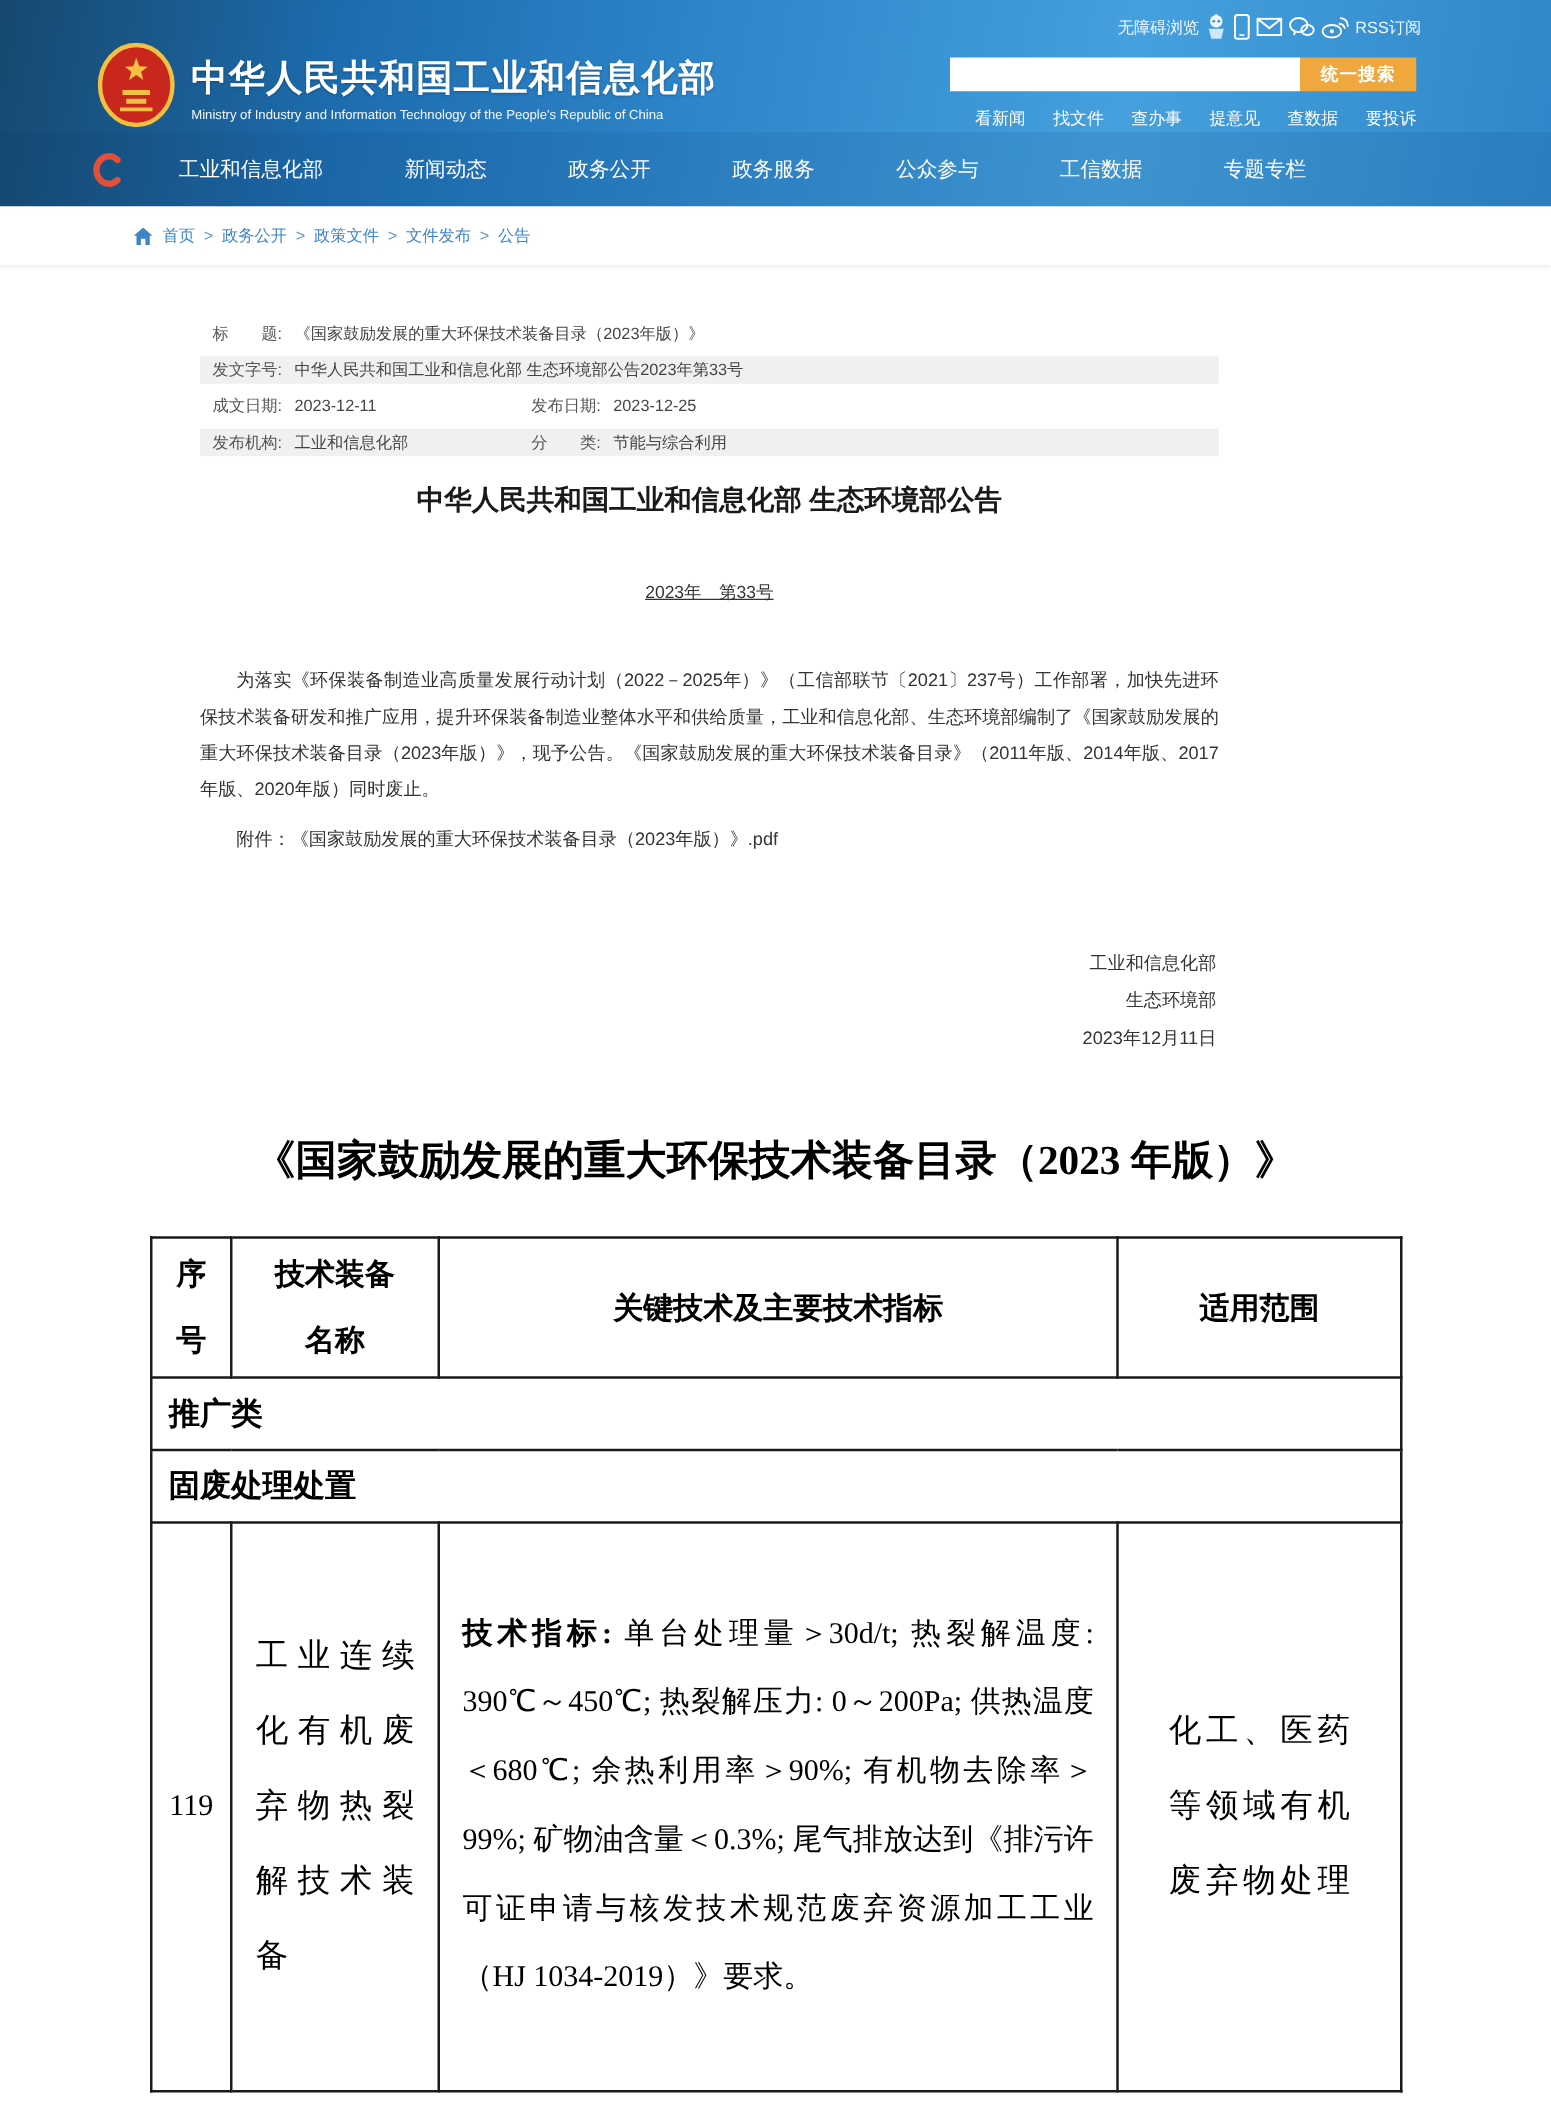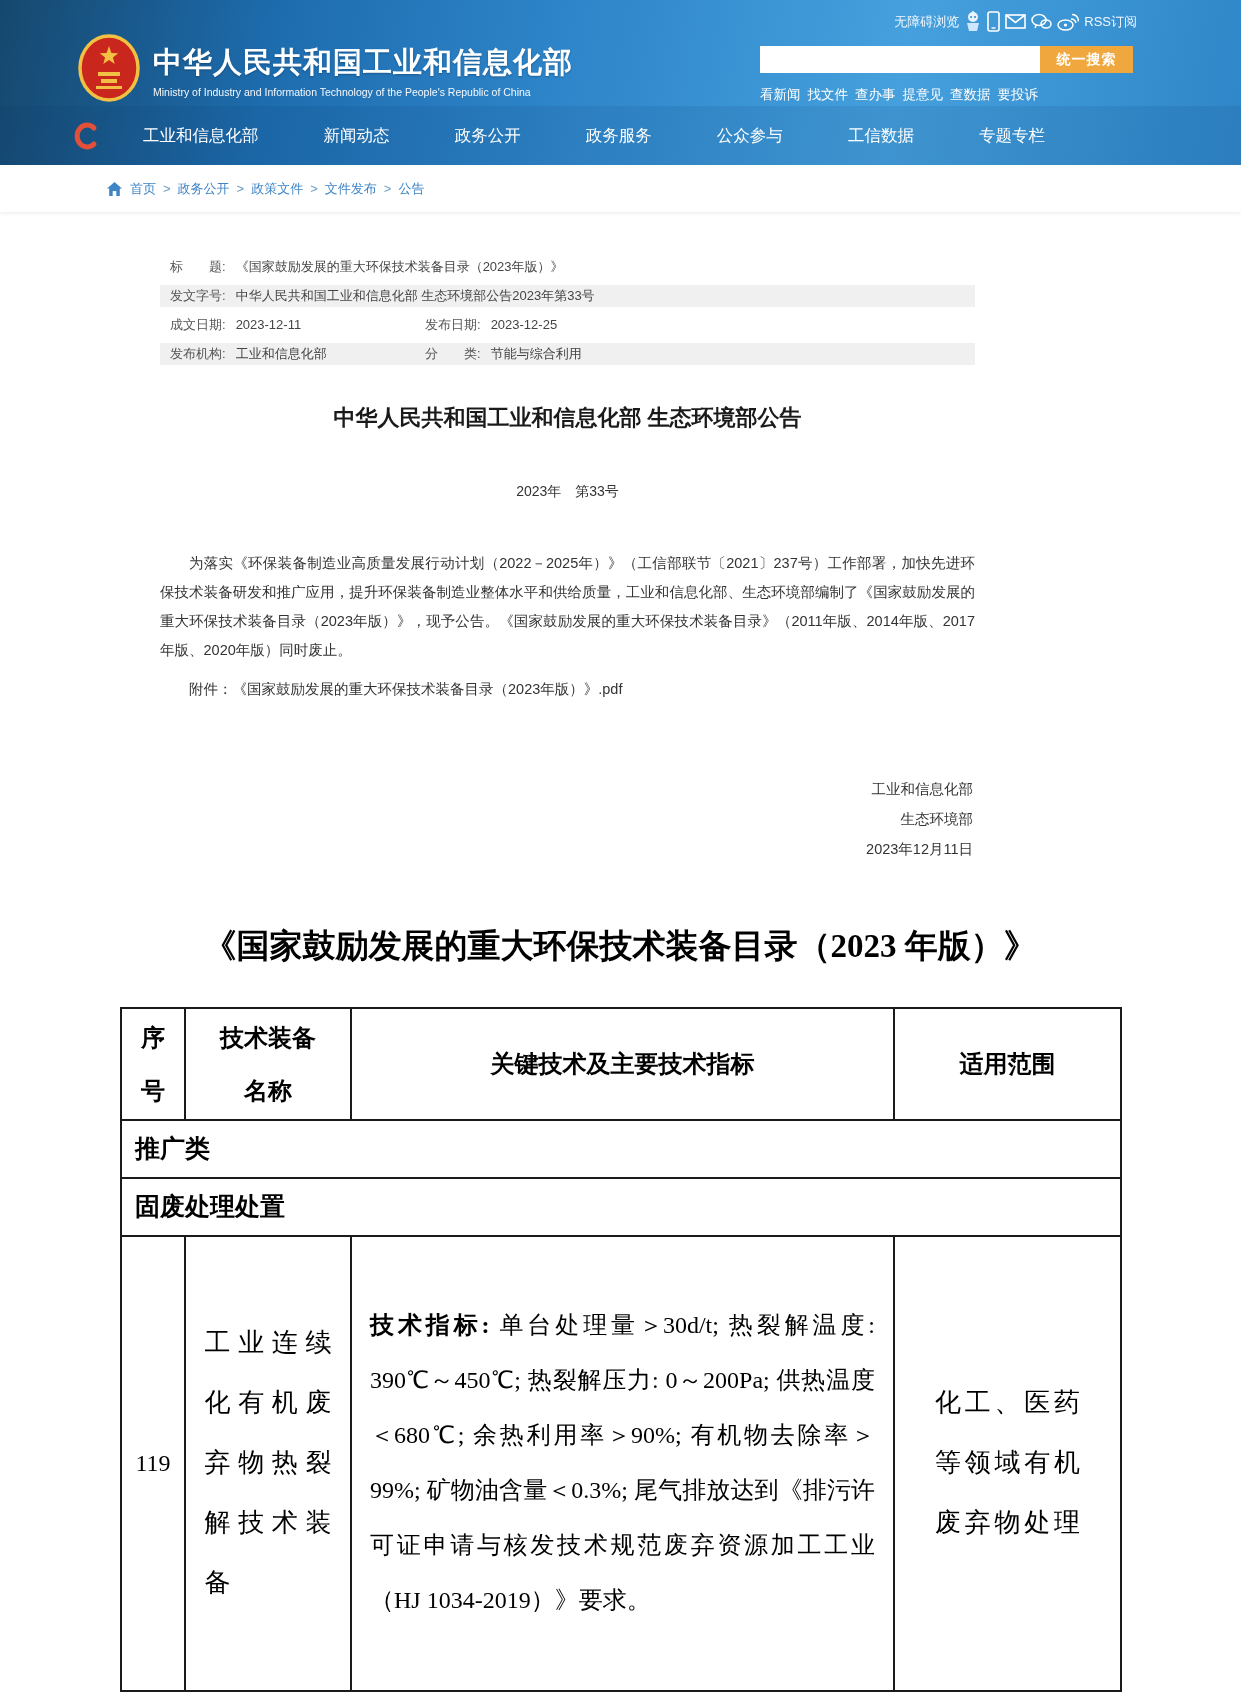--- a/index.html
+++ b/index.html
@@ -14,21 +14,21 @@
   .utility .u-link{cursor:pointer;}
   .u-icon svg{display:block;}
   .brand{position:absolute;left:78px;top:34px;display:flex;align-items:center;gap:13px;color:#fff;}
   .site-title{font-size:29px;font-weight:bold;letter-spacing:1px;text-shadow:0 1px 2px rgba(0,30,60,.35);}
   .site-subtitle{font-size:10.5px;margin-top:3px;opacity:.95;}
   .search-row{position:absolute;left:760px;top:46px;display:flex;height:27px;}
   .search-input{width:280px;height:27px;border:none;outline:none;background:#fff;
     box-sizing:border-box;padding:0 8px;font-size:13px;}
   .search-button{width:93px;height:27px;border:none;background:#efa73e;color:#fff;
     font-size:14px;font-weight:bold;font-family:inherit;letter-spacing:1px;cursor:pointer;}
-  .quick-links{position:absolute;left:760px;top:86px;display:flex;gap:7px;color:#fff;font-size:13.5px;}
+  .quick-links{position:absolute;left:780px;top:86px;display:flex;gap:22px;color:#fff;font-size:13.5px;}
   .quick-links span{cursor:pointer;}
   .mainnav{position:absolute;left:0;top:106px;width:100%;height:59px;background:rgba(8,48,96,.10);}
   .nav-logo{position:absolute;left:74px;top:15px;}
   .nav-items{position:absolute;left:143px;right:196px;top:0;height:100%;display:flex;
     align-items:center;justify-content:space-between;color:#fff;font-size:16.5px;}
   .nav-items span{cursor:pointer;white-space:nowrap;}
 
   
   .breadcrumb{height:47px;display:flex;align-items:center;padding-left:107px;font-size:13px;
     color:#3f85c6;background:#fff;box-shadow:0 2px 3px rgba(0,0,0,.06);}
@@ -38,22 +38,22 @@
 
   
   .doc{margin-left:160px;width:815px;}
   .meta{margin-top:44px;}
   .meta-row{position:relative;height:22px;line-height:22px;font-size:13px;color:#4a4a4a;
     padding-left:10px;margin-bottom:7px;}
   .meta-row.gray{background:#f0f0f0;}
   .meta-label{color:#555;margin-right:10px;white-space:pre;}
   .meta-value{color:#444;}
   .meta-pair2{position:absolute;left:265px;top:0;}
-  .doc-title{margin-top:38px;text-align:center;font-size:22px;font-weight:bold;color:#1a1a1a;}
-  .issue-no{margin-top:50px;text-align:center;font-size:14px;color:#333;}
+  .doc-title{margin-top:20px;text-align:center;font-size:22px;font-weight:bold;color:#1a1a1a;}
+  .issue-no{margin-top:50px;text-align:center;font-size:14px;color:#333;text-decoration:underline;}
   .paragraph{margin-top:48px;font-size:14.5px;line-height:29px;color:#333;
     text-indent:2em;text-align:justify;}
   .attachment{margin-top:14px;font-size:14.5px;color:#333;text-indent:2em;}
   .attachment .att-link{cursor:pointer;}
   .signature{margin-top:75px;text-align:right;font-size:14.5px;line-height:30px;color:#333;padding-right:2px;}
 
   
   .catalog{margin-left:120px;width:1000px;font-family:"Liberation Serif",serif;color:#000;}
   .catalog-title{margin-top:60px;text-align:center;font-size:33px;font-weight:bold;}
   table.cat{margin-top:38px;border-collapse:collapse;width:1000px;table-layout:fixed;}

